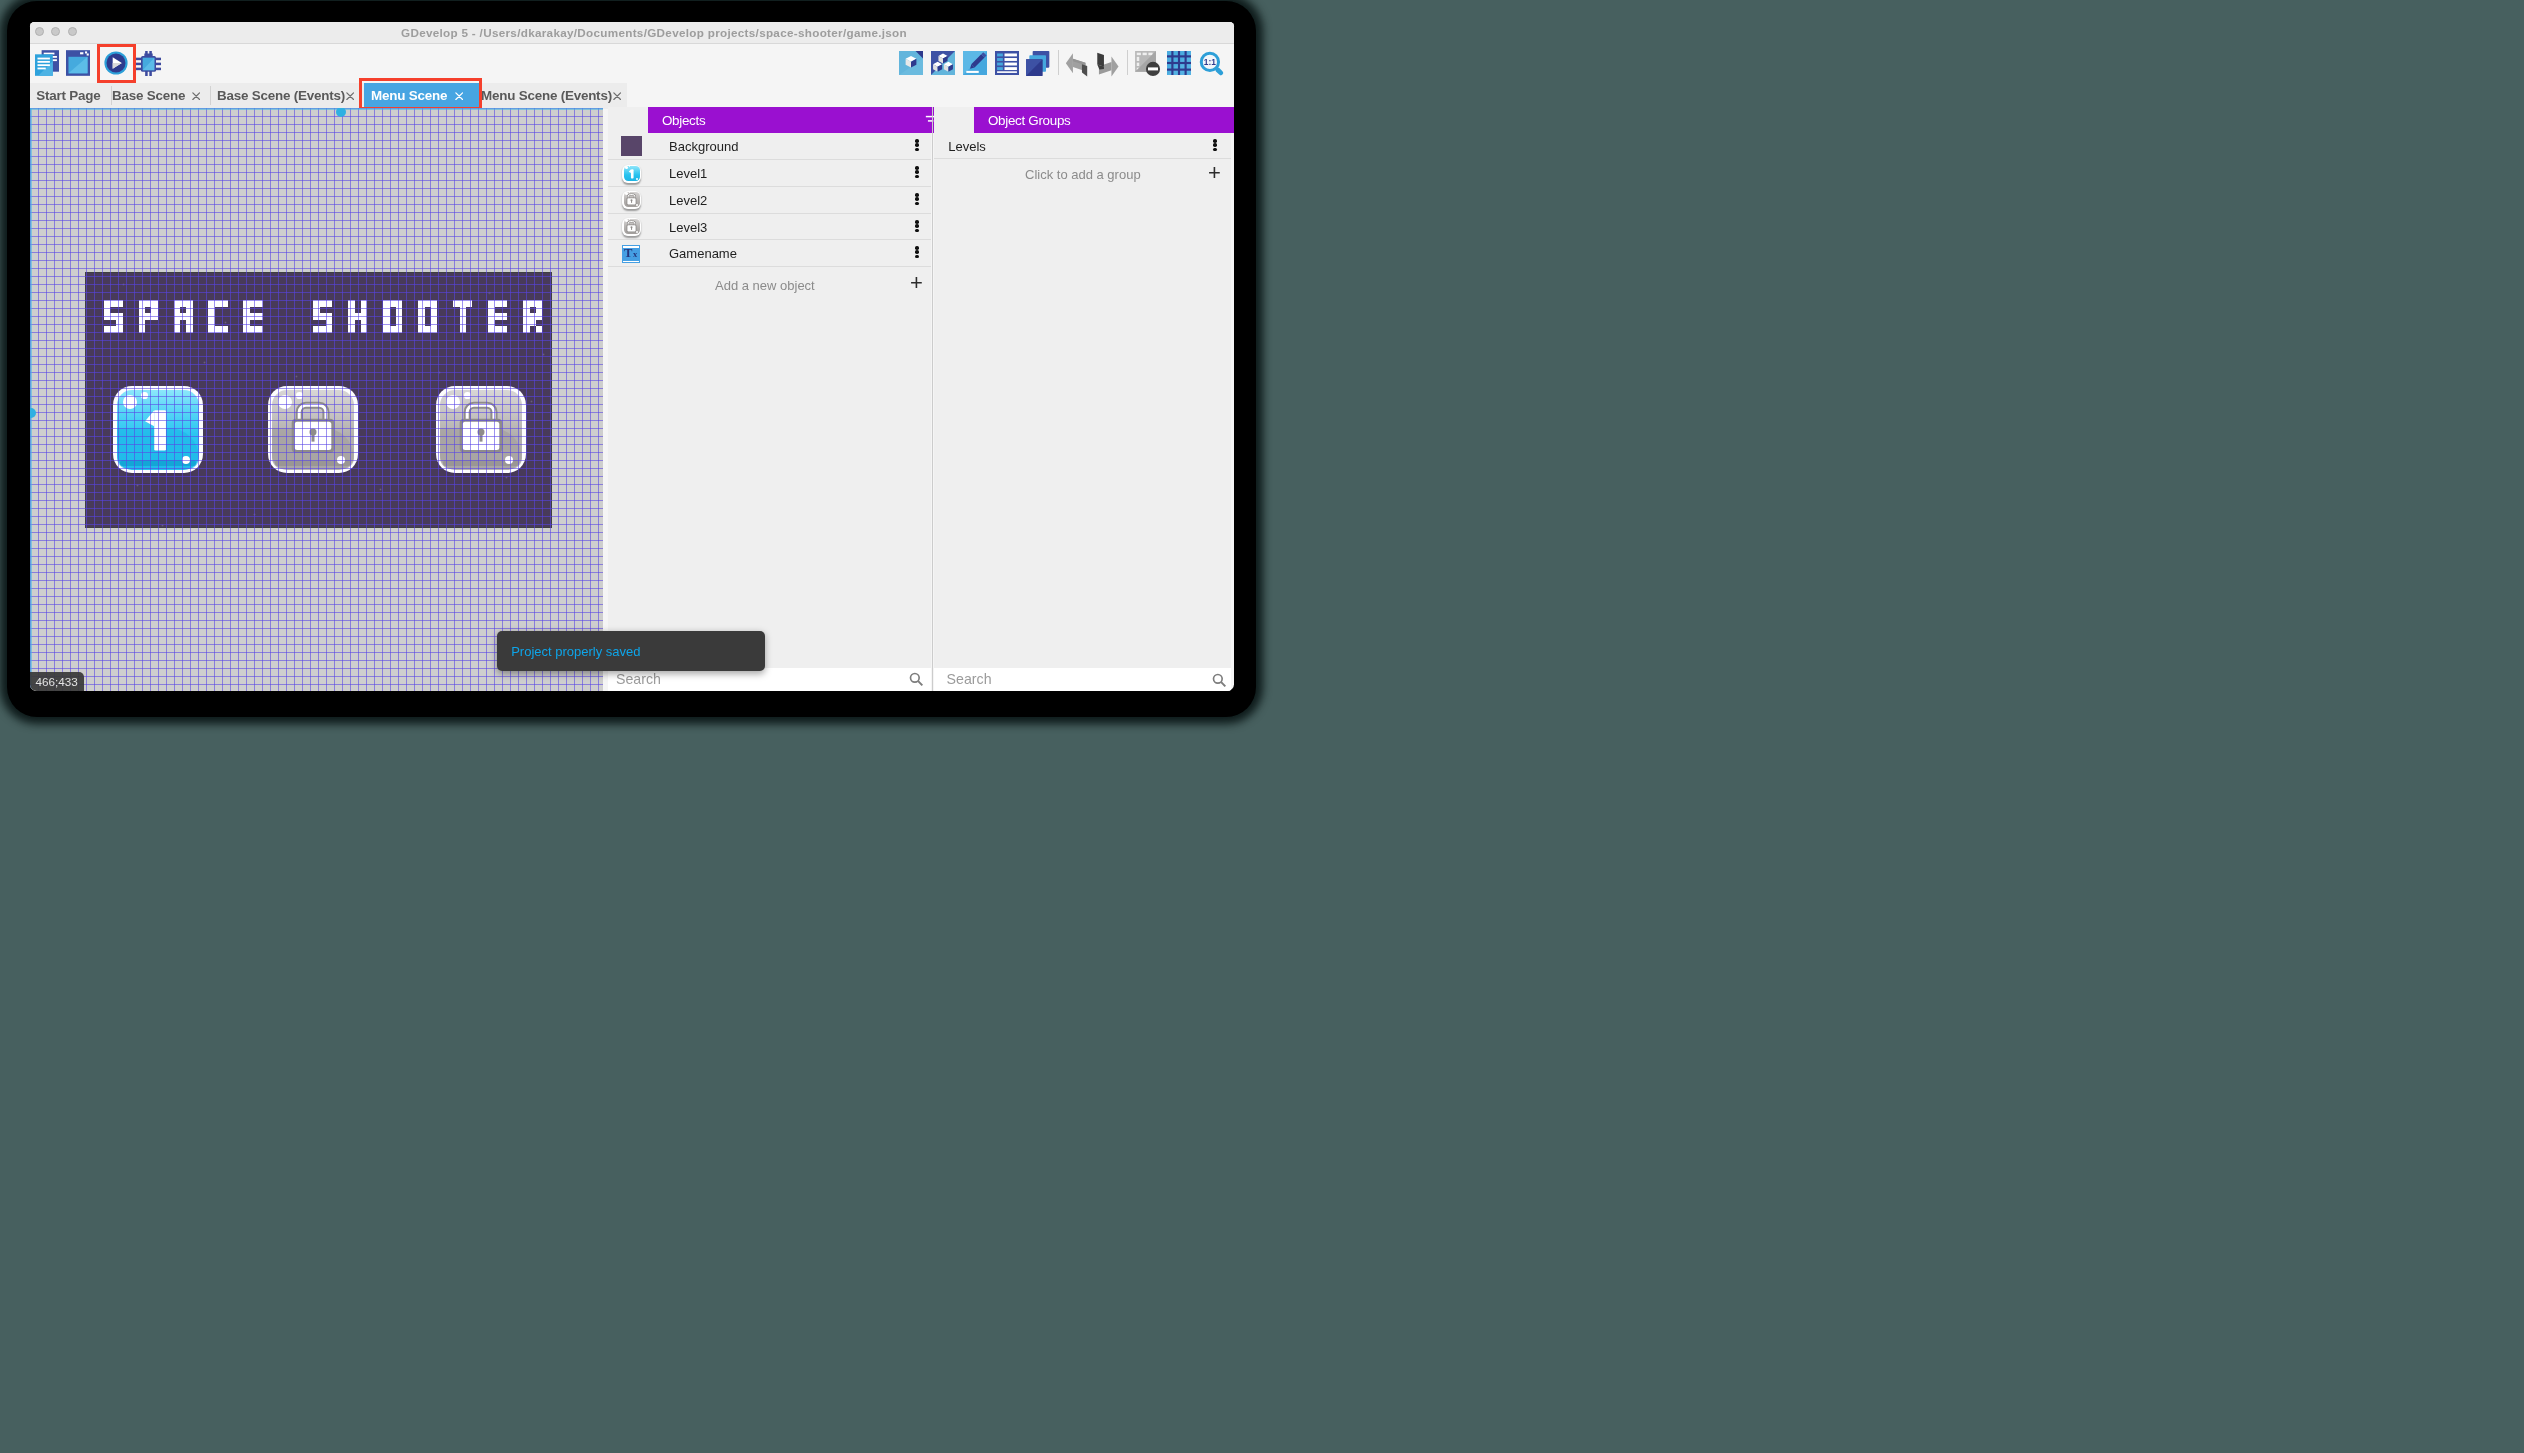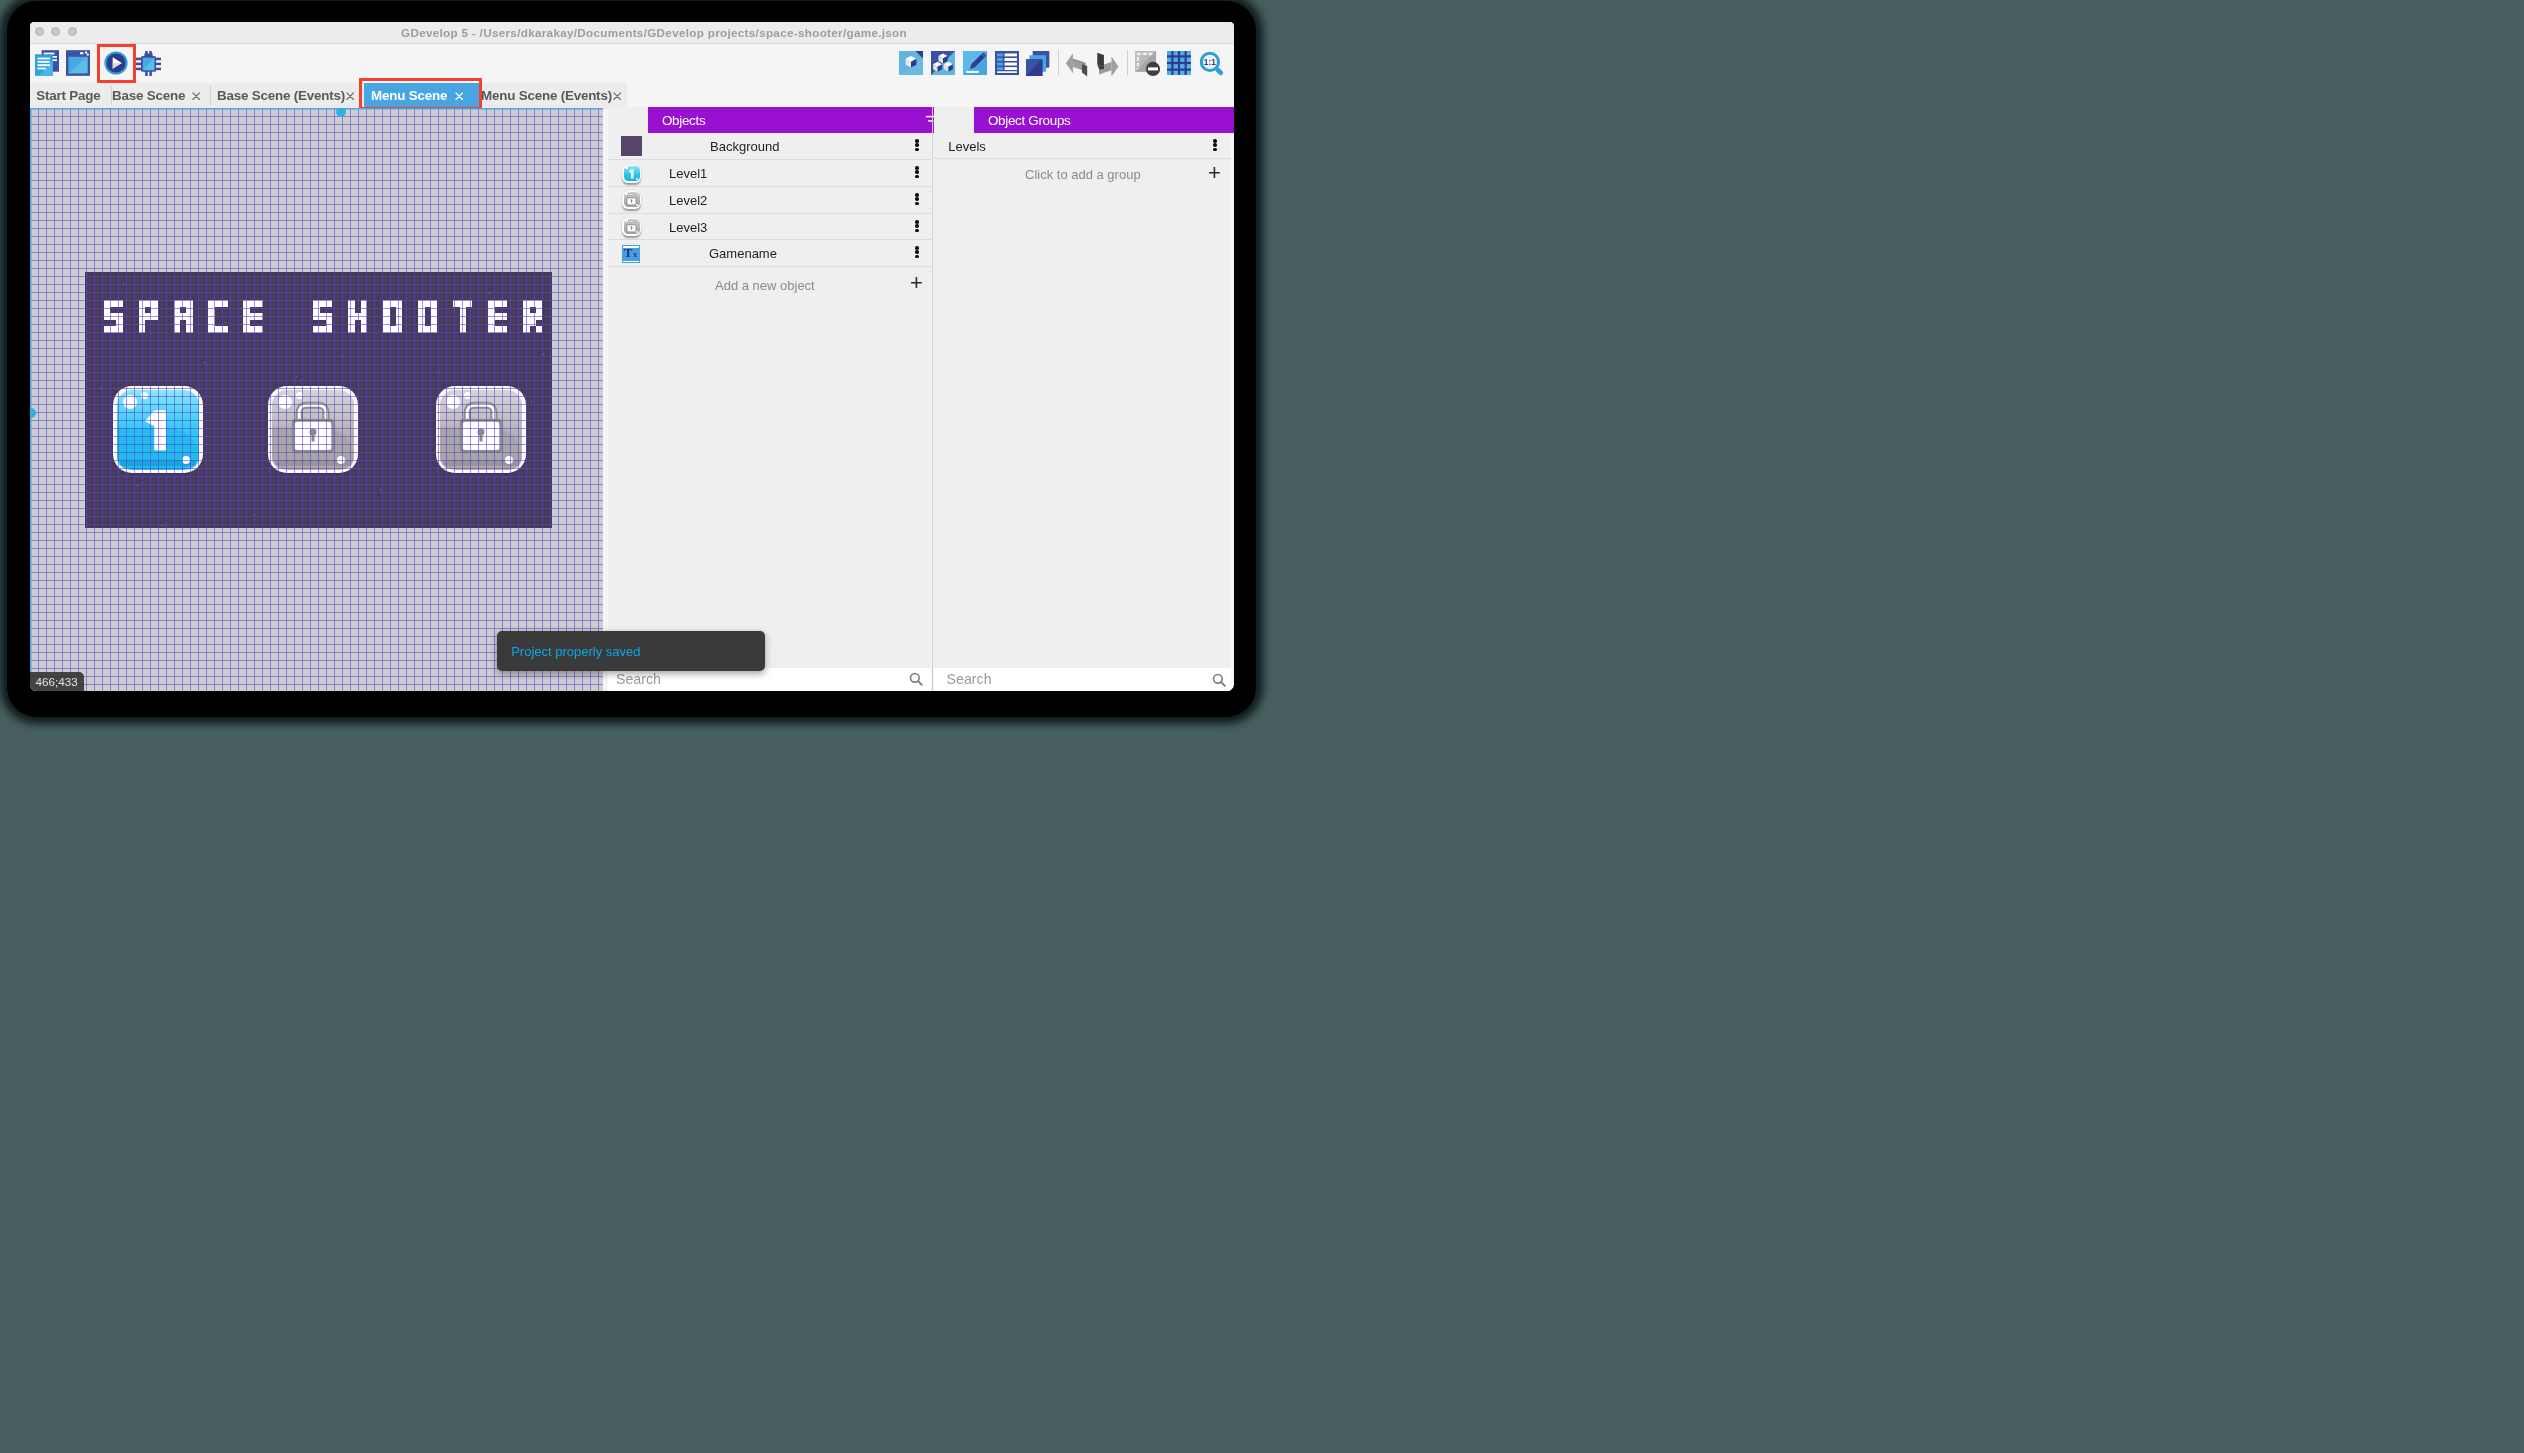--- a/index.html
+++ b/index.html
@@ -474,25 +474,25 @@
           <div style="position:absolute;left:6.5px;top:1.5px;width:1.8px;height:1.8px;border-radius:50%;background:#fff;"></div>
           <div style="position:absolute;left:14.2px;top:14px;width:2.2px;height:2.2px;border-radius:50%;background:#fff;"></div>
         </div>
         <div style="position:absolute;left:14px;top:138px;width:18.4px;height:18.4px;background:#459fe3;">
           <div style="position:absolute;left:1px;top:1.3px;width:16.4px;height:1.3px;background:#fff;"></div>
           <div style="position:absolute;left:1px;top:15.7px;width:16.4px;height:1.3px;background:#fff;"></div>
           <span style="position:absolute;left:2.1px;top:0.8px;font-family:'Liberation Serif',serif;font-weight:bold;font-size:12.6px;color:#24367d;">T</span>
           <span style="position:absolute;left:11px;top:5px;font-family:'Liberation Serif',serif;font-weight:bold;font-size:8.4px;color:#24367d;">x</span>
         </div>
       </div>
-    <div class="rowtxt" style="left:61px; top:32px;margin-left:41px;">Background</div>
+    <div class="rowtxt" style="left:61px; top:32px;">Background</div>
     <div class="rowtxt" style="left:61px; top:59px;">Level1</div>
     <div class="rowtxt" style="left:61px; top:86px;">Level2</div>
     <div class="rowtxt" style="left:61px; top:113px;">Level3</div>
-    <div class="rowtxt" style="left:61px; top:139px;margin-left:40px;">Gamename</div>
+    <div class="rowtxt" style="left:61px; top:139px;">Gamename</div>
     <div class="rowtxt gray" style="left:107px; top:171px; font-size:13px;">Add a new object</div>
     <div class="dots" style="left:307px; top:32px;">
         <i></i>
         <i></i>
         <i></i>
       </div>
     <div class="dots" style="left:307px; top:59px;">
         <i></i>
         <i></i>
         <i></i>

